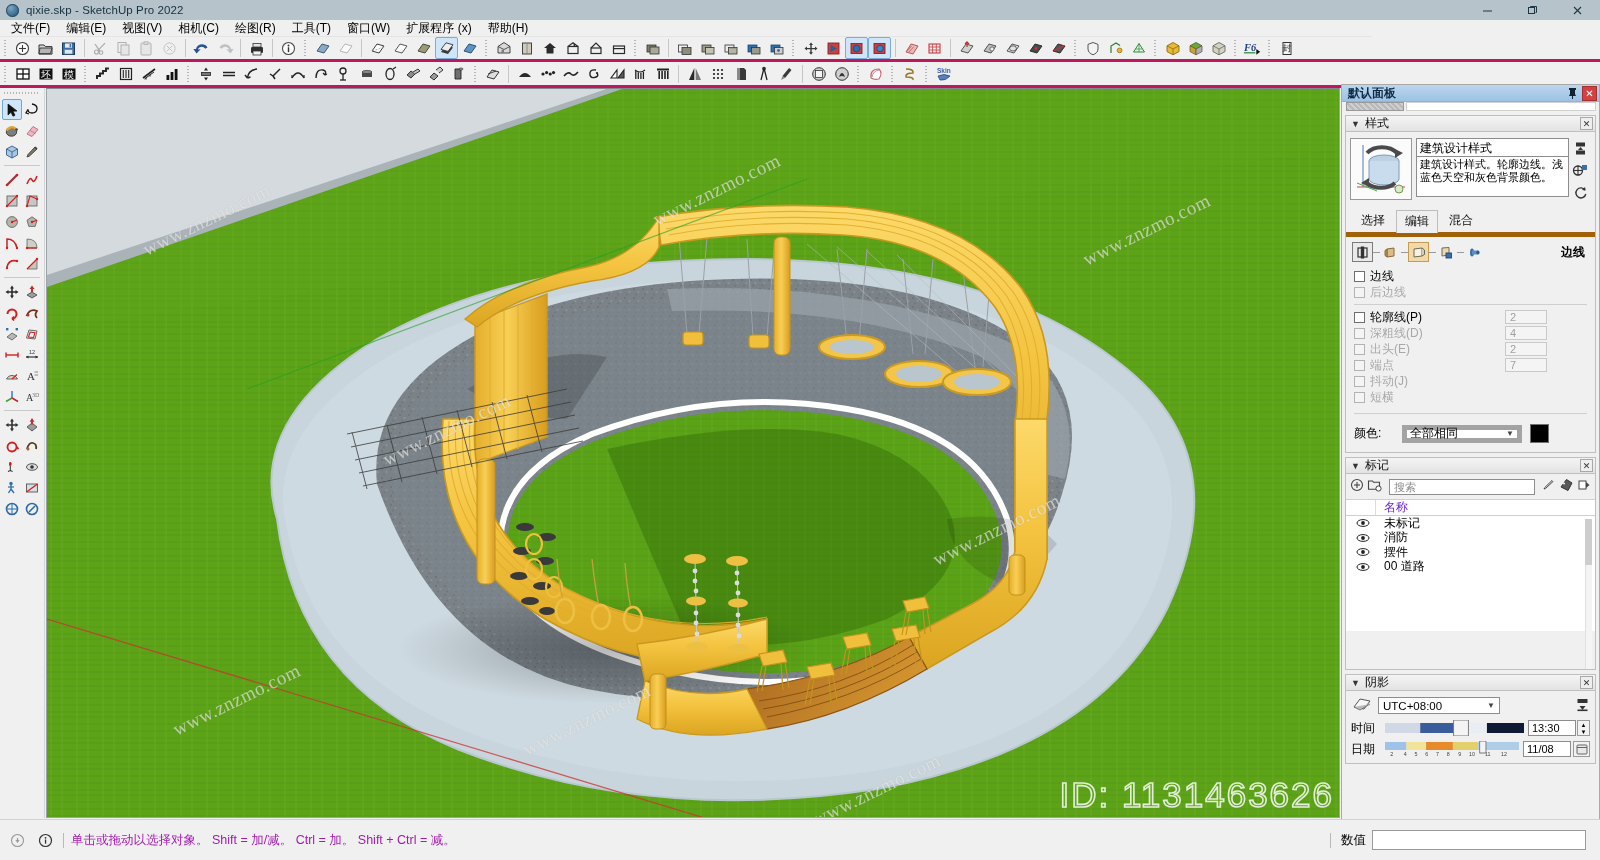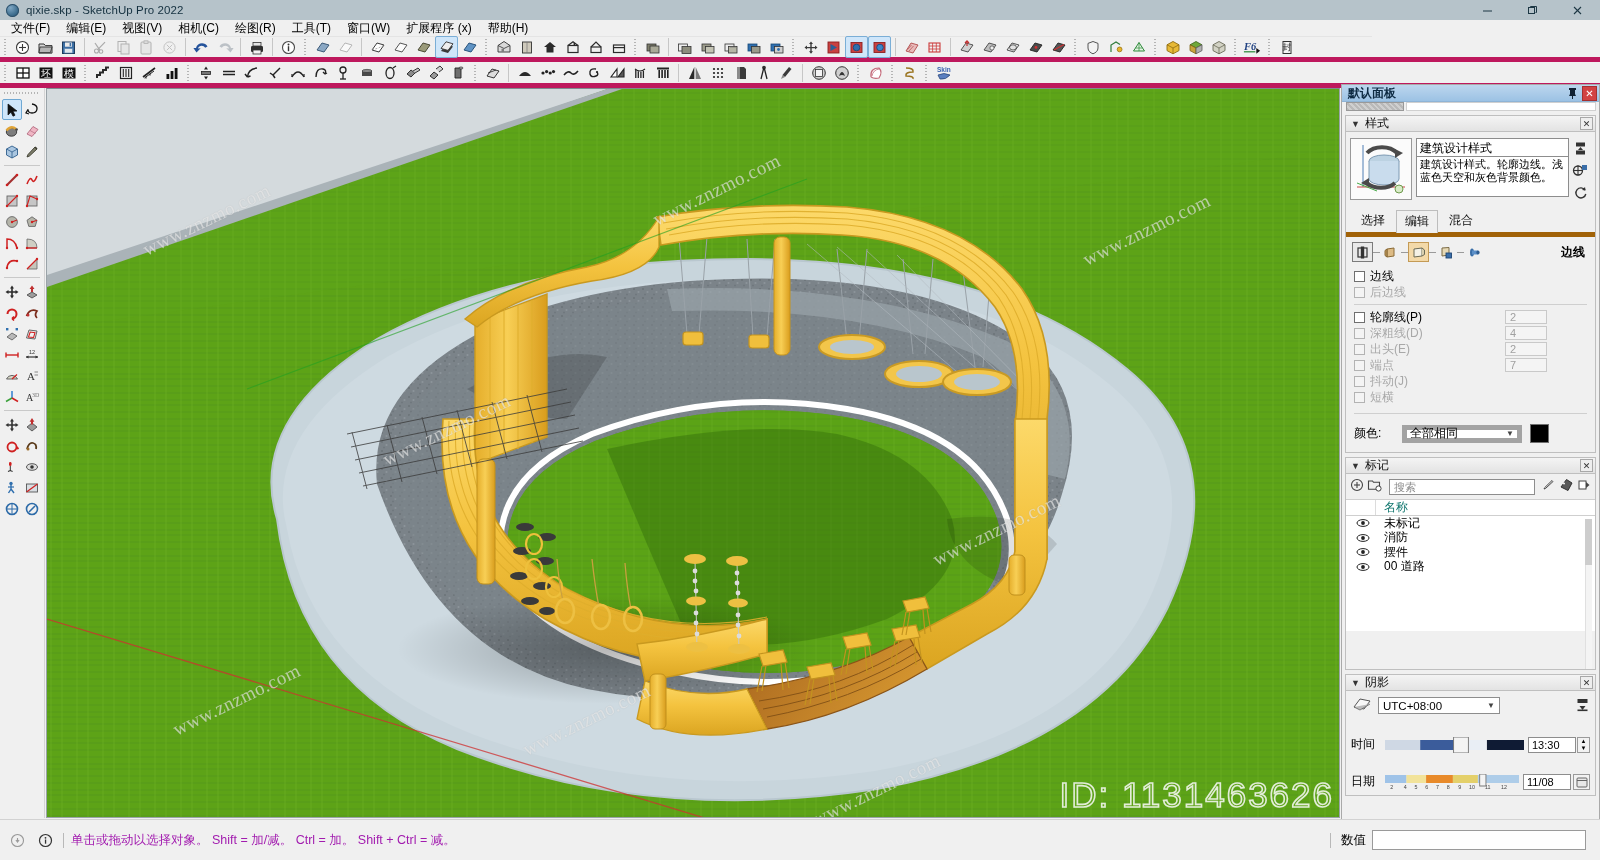--- a/index.html
+++ b/index.html
@@ -42,21 +42,21 @@
   .menu-item {
     padding: 0 8px; height: 17px; line-height: 17px;
     font-size: 12px; color: #000; white-space: nowrap;
   }
   .menu-item:first-child { margin-left: 3px; }
 
   
   .toolrow {
     position: absolute; left: 0; width: 1600px;
     background: #f0f0f0; display: flex; align-items: center;
-    border-bottom: 5px solid #be185d;
+    border-bottom: 3px solid #be185d;
     text-decoration: underline;
   }
   #toolrow1 { top: 37px; height: 25px; }
   #toolrow2 { top: 62px; height: 26px; }
   .grip {
     width: 7px; height: 20px; margin: 0 2px; flex: 0 0 auto;
     background-image: repeating-linear-gradient(to bottom, #b4b4b4 0 1px, transparent 1px 3px);
     background-size: 2px 100%; background-repeat: no-repeat;
     background-position: 2px 2px;
   }
@@ -217,21 +217,21 @@
   .tag-search {
     flex: 1; height: 16px; border: 1px solid #8d8d8d; background: #fff;
     font-size: 11px; color: #8a8a8a; padding: 0 4px; line-height: 15px;
     margin: 0 4px; min-width: 0;
   }
   .tag-head {
     height: 17px; background: #fff; border-top: 1px solid #cfcfcf;
     border-bottom: 1px solid #cfcfcf; display: flex; align-items: center;
   }
   .tag-head .c1 { width: 30px; border-right: 1px solid #dcdcdc; height: 100%; }
-  .tag-head .c2 { padding-left: 8px; font-size: 12px; color: #0f766e; }
+  .tag-head .c2 { padding-left: 8px; font-size: 12px; color: #6d28d9; }
   .tag-list { background: #fff; height: 115px; overflow: hidden; }
   .tag-row { display: flex; align-items: center; height: 14.5px; padding-left: 10px; }
   .tag-row .eye { width: 20px; display: flex; align-items: center; }
   .tag-row .nm { font-size: 12px; color: #000; padding-left: 8px; }
   .tag-foot { height: 38px; background: #f0f0f0; position: relative; }
   .tag-foot .scroll {
     position: absolute; right: 3px; top: -112px; width: 7px; height: 150px;
     background: #f4f4f4; border-left: 1px solid #e0e0e0;
   }
   .tag-foot .thumbv {
@@ -240,21 +240,21 @@
 
   
   .shadow-body { padding: 4px 5px 5px 5px; }
   .sh-row1 { display: flex; align-items: center; gap: 5px; }
   .tz-sel {
     flex: 1; height: 17px; border: 1px solid #8d8d8d; background: #fff;
     font-size: 11.5px; color: #000; display: flex; align-items: center; padding: 0 4px;
     max-width: 122px;
   }
   .tz-sel .arw { margin-left: auto; font-size: 8px; color: #444; }
-  .sh-row { display: flex; align-items: center; margin-top: 20px; }
+  .sh-row { display: flex; margin-top: 4px; }
   .sh-lbl { width: 34px; font-size: 12px; color: #000; flex: 0 0 auto; }
   .sh-slider { flex: 1; height: 16px; position: relative; margin-right: 4px; min-width: 0; }
   .sh-val {
     width: 48px; height: 16px; border: 1px solid #8d8d8d; background: #fff;
     font-size: 11px; color: #000; padding-left: 3px; line-height: 15px; flex: 0 0 auto;
   }
   .spin {
     width: 13px; height: 16px; border: 1px solid #9a9a9a; background: #f2f2f2;
     display: flex; flex-direction: column; flex: 0 0 auto; margin-left: 1px;
   }

